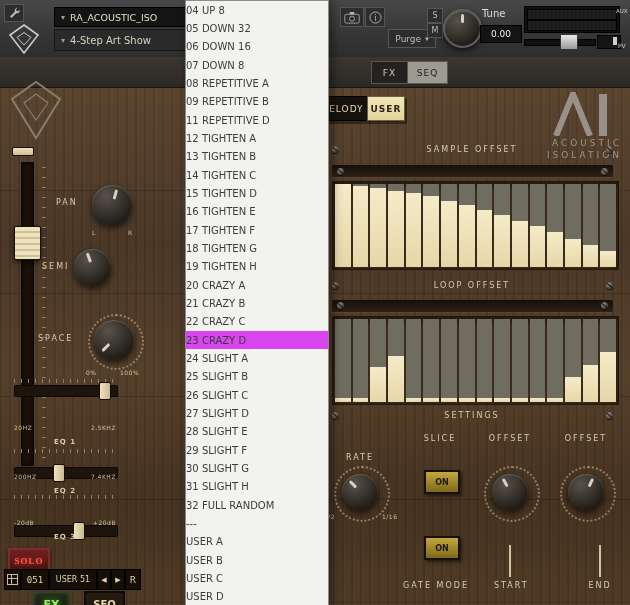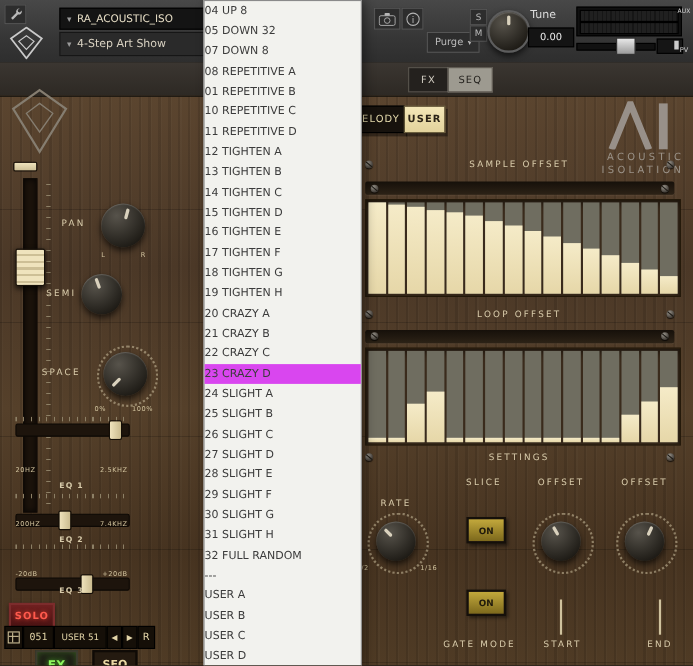--- a/index.html
+++ b/index.html
@@ -345,21 +345,21 @@
   <div class="abs" style="left:38px;top:487px;width:54px;text-align:center;color:#d8cbaa;font-size:7px;font-weight:bold;letter-spacing:1px;">EQ 2</div>
 
   <div class="abs ticks-h" style="left:14px;top:495px;width:102px;height:4px;"></div>
   <div class="abs hslider" style="left:14px;top:501px;width:102px;height:10px;">
       <div class="hhandle" style="left:58px;"></div>
     </div>
   <div class="abs tiny" style="left:14px;top:519px;">-20dB</div>
   <div class="abs tiny" style="left:62px;top:519px;width:54px;text-align:right;">+20dB</div>
   <div class="abs" style="left:38px;top:533px;width:54px;text-align:center;color:#d8cbaa;font-size:7px;font-weight:bold;letter-spacing:1px;">EQ 3</div>
 
-  <div class="abs solo-btn" style="left:8px;top:548px;width:38px;height:22px;">
+  <div class="abs solo-btn" style="left:8px;top:548px;width:38px;height:22px;font-family:Liberation Serif, serif;">
       <span>SOLO</span>
     </div>
 
   <div class="abs" style="left:4px;top:569px;display:flex;">
     <div class="pseg" style="width:15px;">
         <span class="grid-icon"></span>
       </div>
     <div class="pseg" style="width:26px;font-size:9px;font-family:'DejaVu Sans Mono',monospace;">
         <span>051</span>
       </div>
@@ -380,24 +380,24 @@
   <div class="abs fx-btn" style="left:32px;top:591px;width:35px;height:22px;">
       <span>FX</span>
     </div>
   <div class="abs seqb-btn" style="left:84px;top:591px;width:37px;height:22px;">
       <span>SEQ</span>
     </div>
 
   <div class="abs dropdown">
       <div class="dd-item">04 UP 8</div>
       <div class="dd-item">05 DOWN 32</div>
+      <div class="dd-item">06 DOWN 16</div>
       <div class="dd-item">07 DOWN 8</div>
       <div class="dd-item">08 REPETITIVE A</div>
-      <div class="dd-item">01 REPETITIVE B</div>
-      <div class="dd-item">10 REPETITIVE C</div>
+      <div class="dd-item">09 REPETITIVE B</div>
       <div class="dd-item">11 REPETITIVE D</div>
       <div class="dd-item">12 TIGHTEN A</div>
       <div class="dd-item">13 TIGHTEN B</div>
       <div class="dd-item">14 TIGHTEN C</div>
       <div class="dd-item">15 TIGHTEN D</div>
       <div class="dd-item">16 TIGHTEN E</div>
       <div class="dd-item">17 TIGHTEN F</div>
       <div class="dd-item">18 TIGHTEN G</div>
       <div class="dd-item">19 TIGHTEN H</div>
       <div class="dd-item">20 CRAZY A</div>

